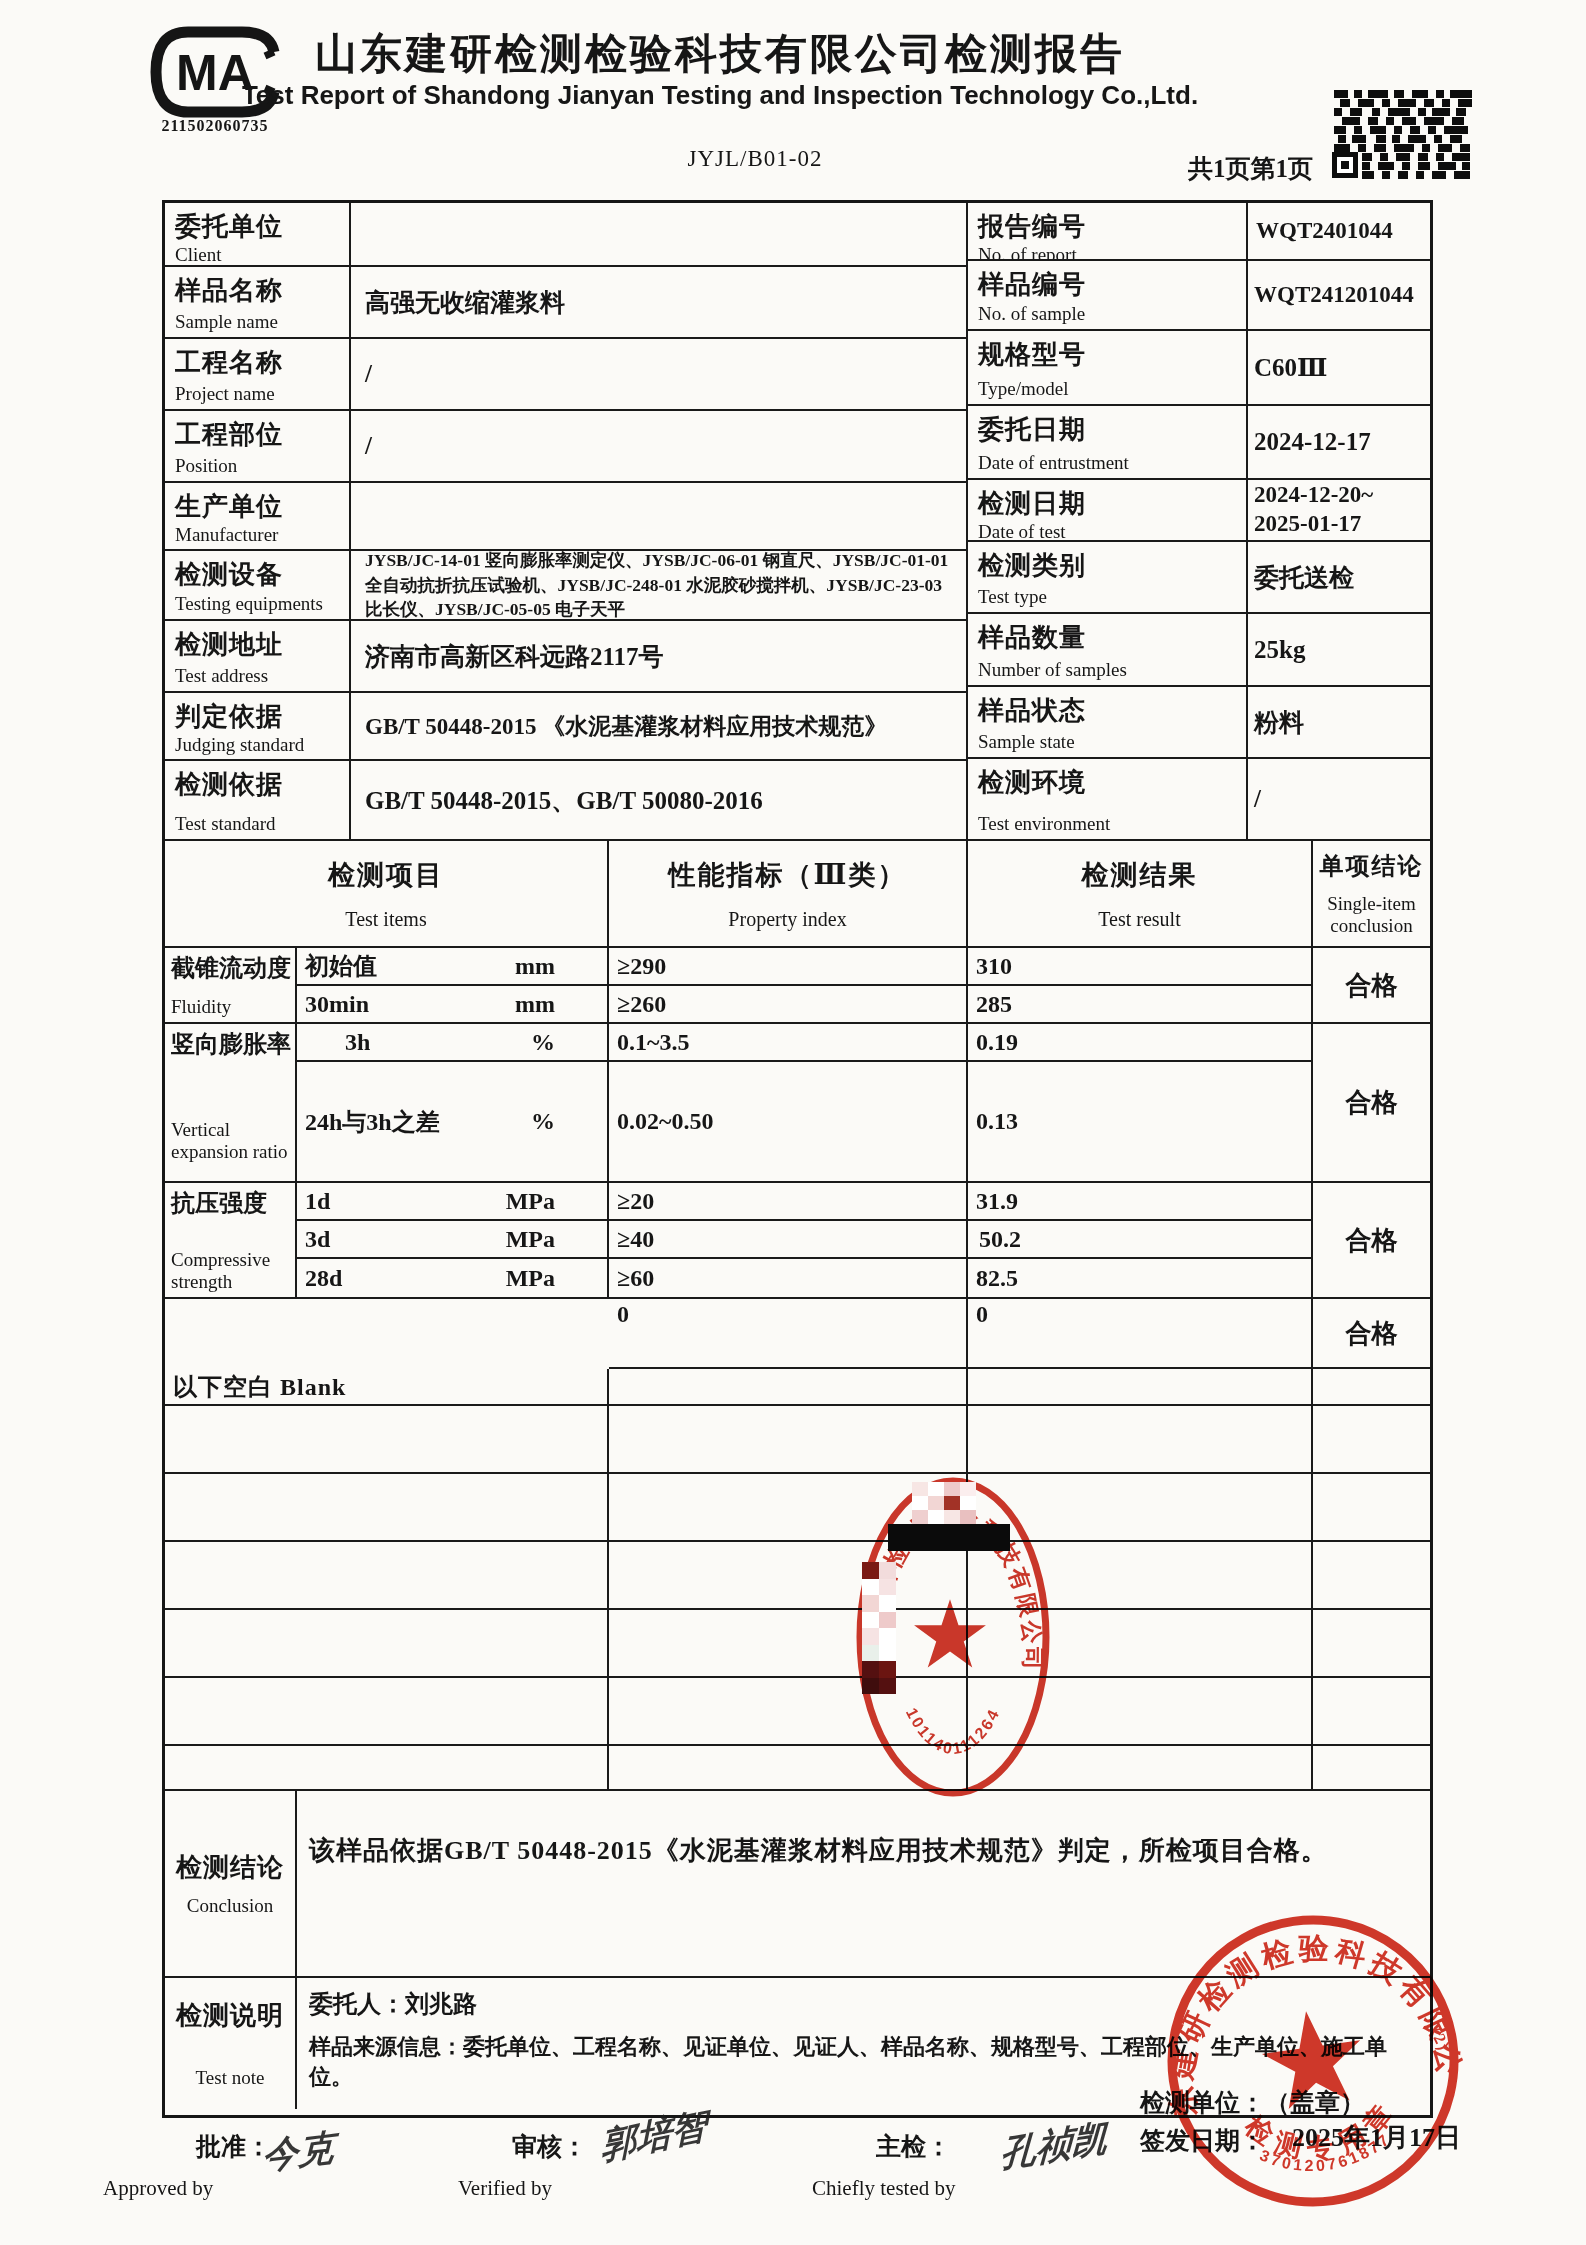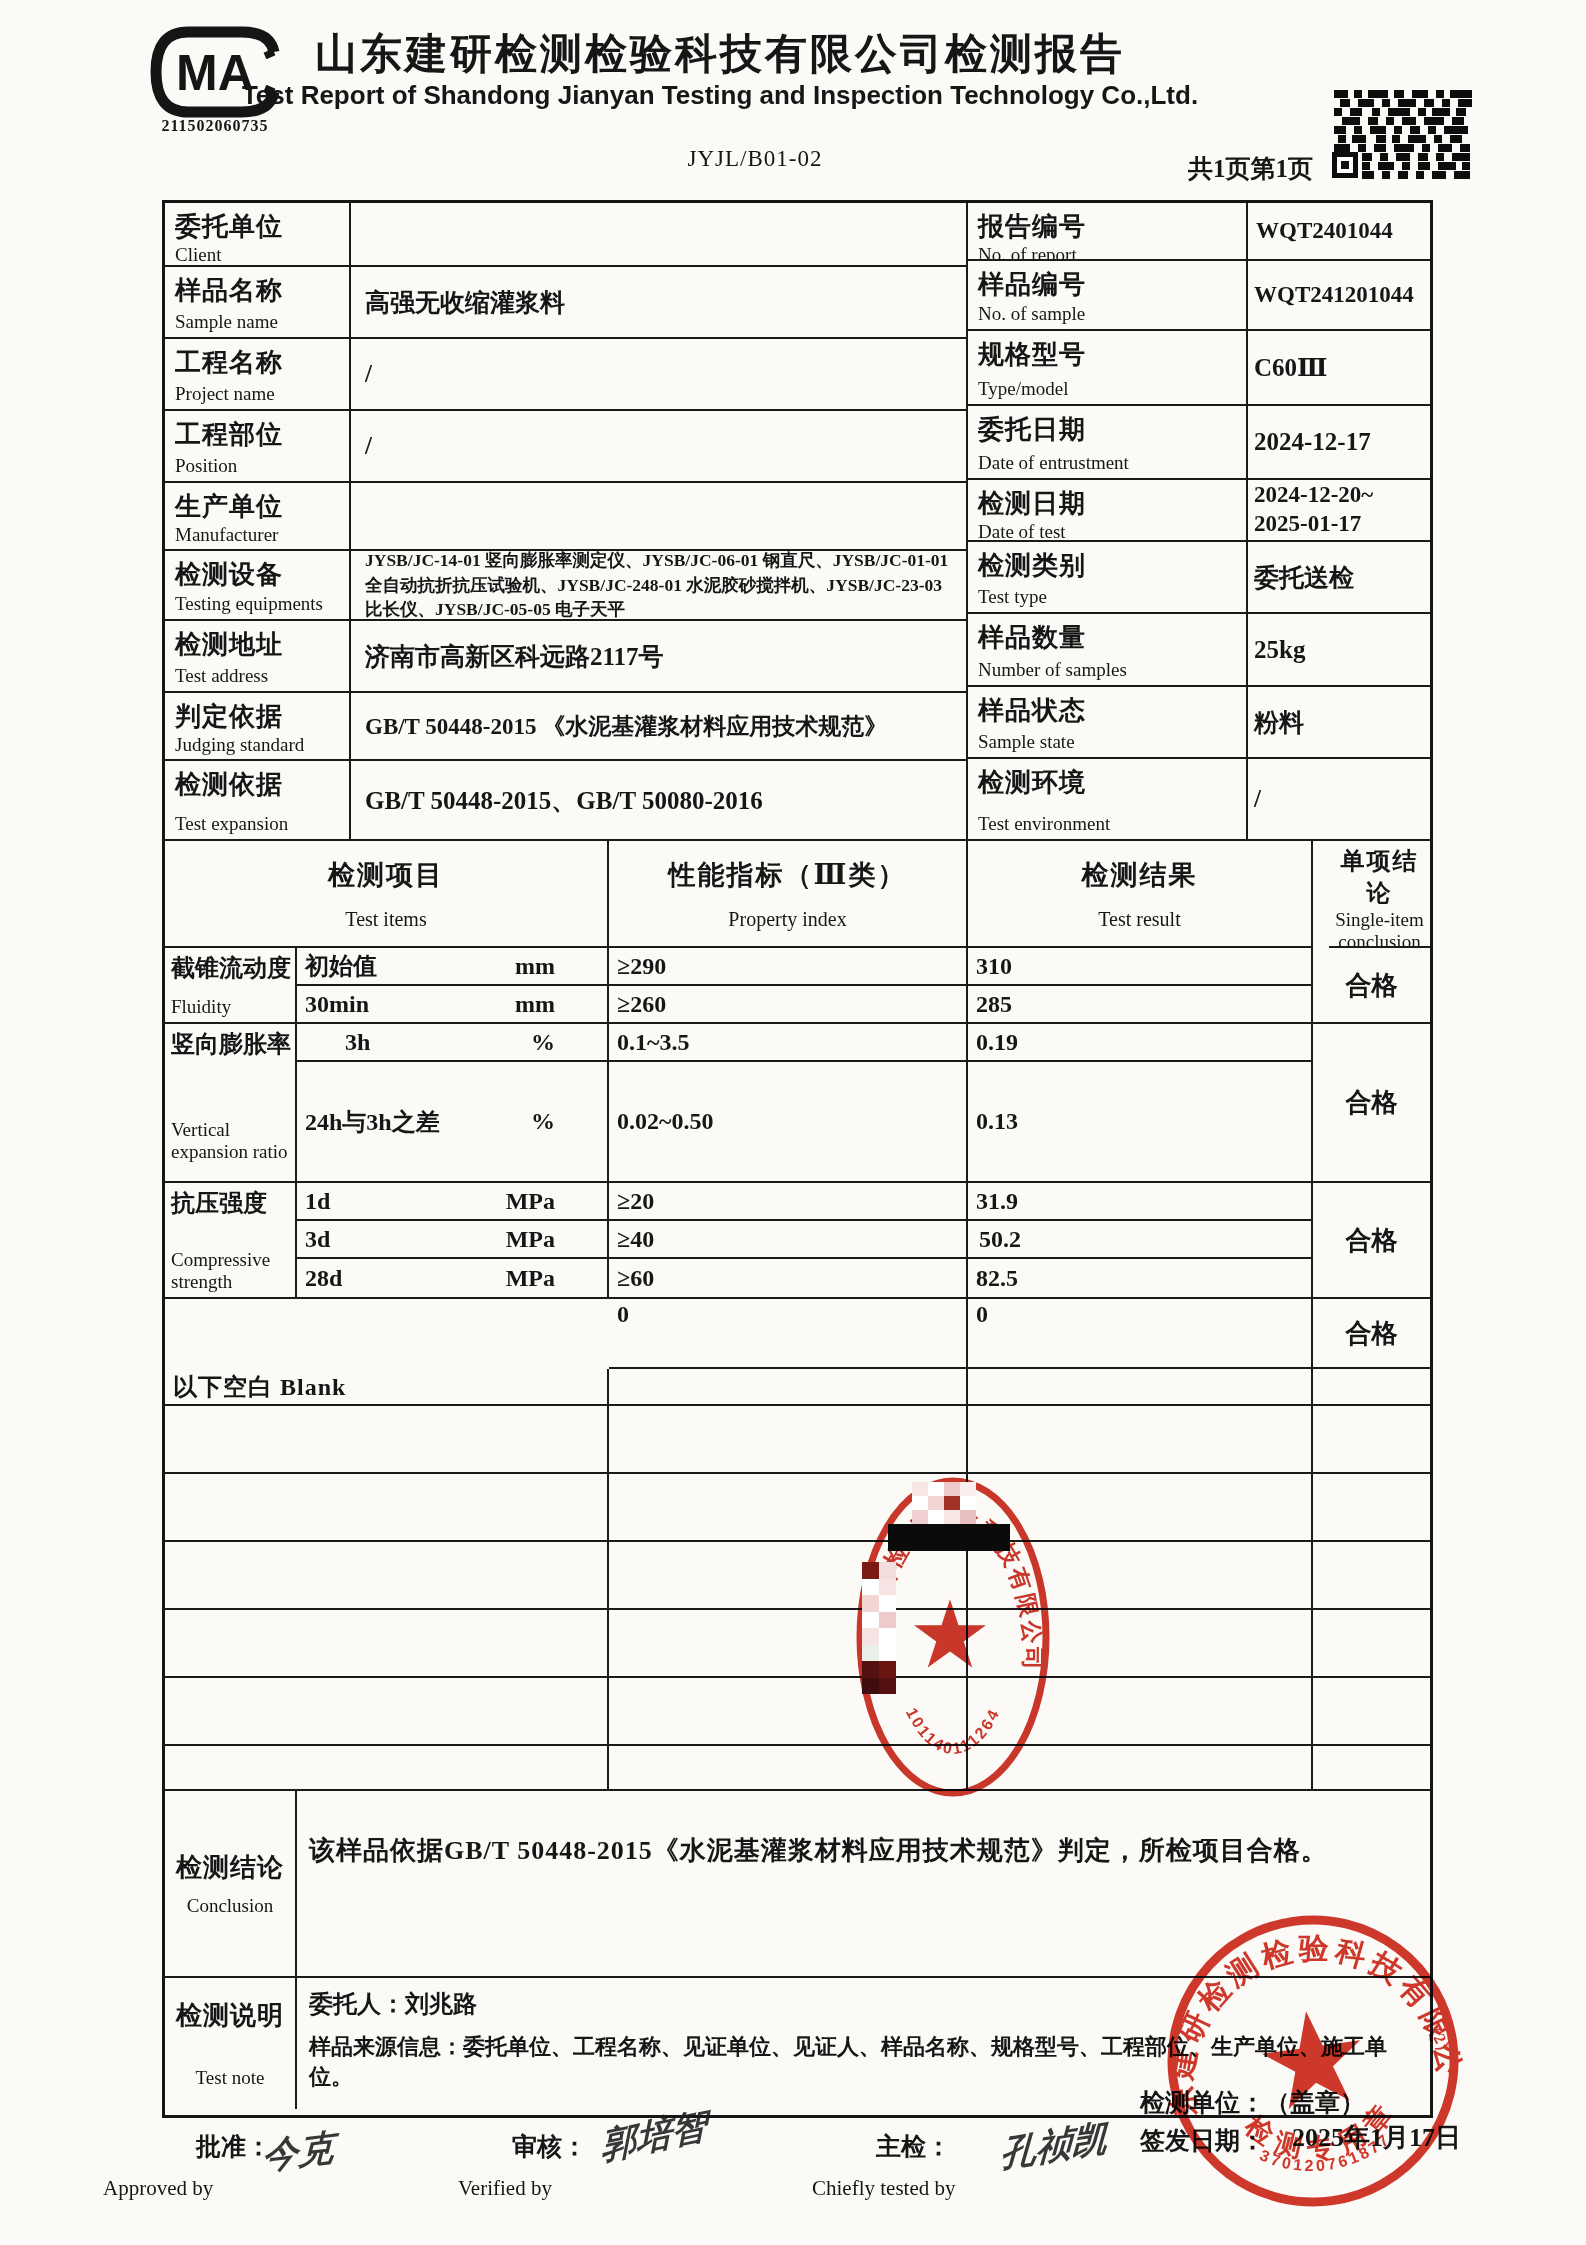--- a/index.html
+++ b/index.html
@@ -173,21 +173,21 @@
           <span class="le">Test address</span>
         </div>
       <div class="c val">济南市高新区科远路2117号</div>
       <div class="c lab">
           <span class="lz">判定依据</span>
           <span class="le">Judging standard</span>
         </div>
       <div class="c val" style="font-size:23px;">GB/T 50448-2015 《水泥基灌浆材料应用技术规范》</div>
       <div class="c lab">
           <span class="lz">检测依据</span>
-          <span class="le">Test expansion</span>
+          <span class="le">Test standard</span>
         </div>
       <div class="c val">GB/T 50448-2015、GB/T 50080-2016</div>
     </div>
 
     <div class="grid" style="left:803px;top:0;grid-template-columns:280px 182px;grid-template-rows:58px 70px 75px 74px 62px 72px 73px 72px 82px;">
       <div class="c lab">
           <span class="lz">报告编号</span>
           <span class="le">No. of report</span>
         </div>
       <div class="c nr val" style="padding-left:8px;font-size:23px;">WQT2401044</div>
@@ -241,21 +241,21 @@
           <span class="he">Test items</span>
         </div>
       <div class="c hc" style="grid-column:3;grid-row:1;">
           <span class="hz">性能指标（Ⅲ类）</span>
           <span class="he">Property index</span>
         </div>
       <div class="c hc" style="grid-column:4;grid-row:1;">
           <span class="hz">检测结果</span>
           <span class="he">Test result</span>
         </div>
-      <div class="c nr hc" style="grid-column:5;grid-row:1;padding:4px 0;margin-left:16px;">
+      <div class="c nr hc" style="grid-column:5;grid-row:1;padding:4px 0;">
           <span class="hz" style="font-size:24px;">单项结论</span>
           <span class="he" style="font-size:19px;">Single-item conclusion</span>
         </div>
 
       <div class="c gc" style="grid-column:1;grid-row:2/4;">
           <span class="gz">截锥流动度</span>
           <span class="ge">Fluidity</span>
         </div>
       <div class="c ic" style="grid-column:2;grid-row:2;">
           <span>初始值</span>

